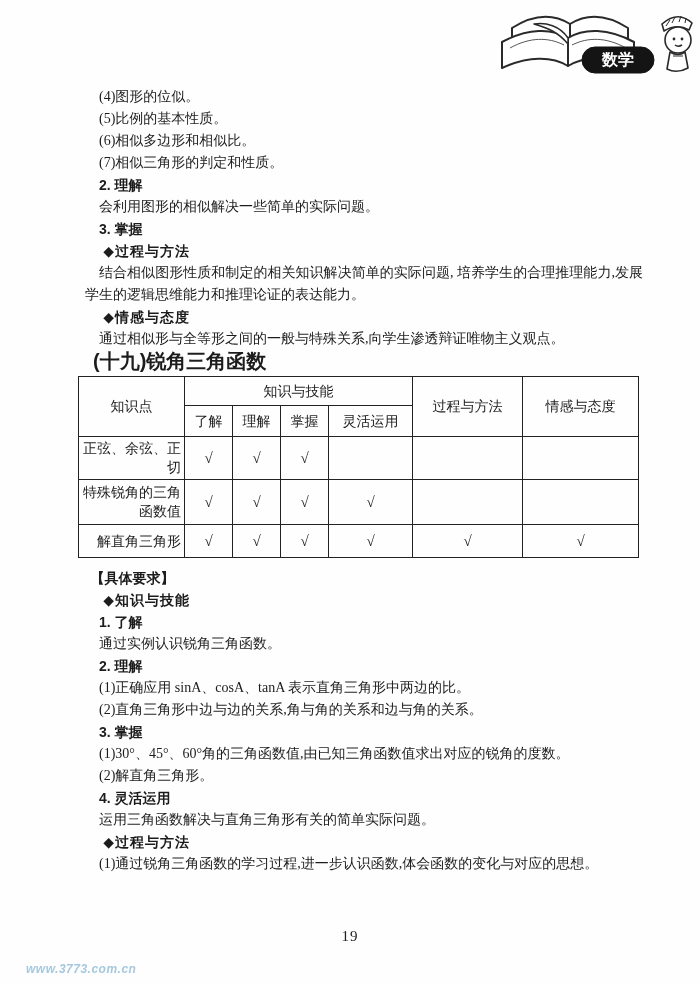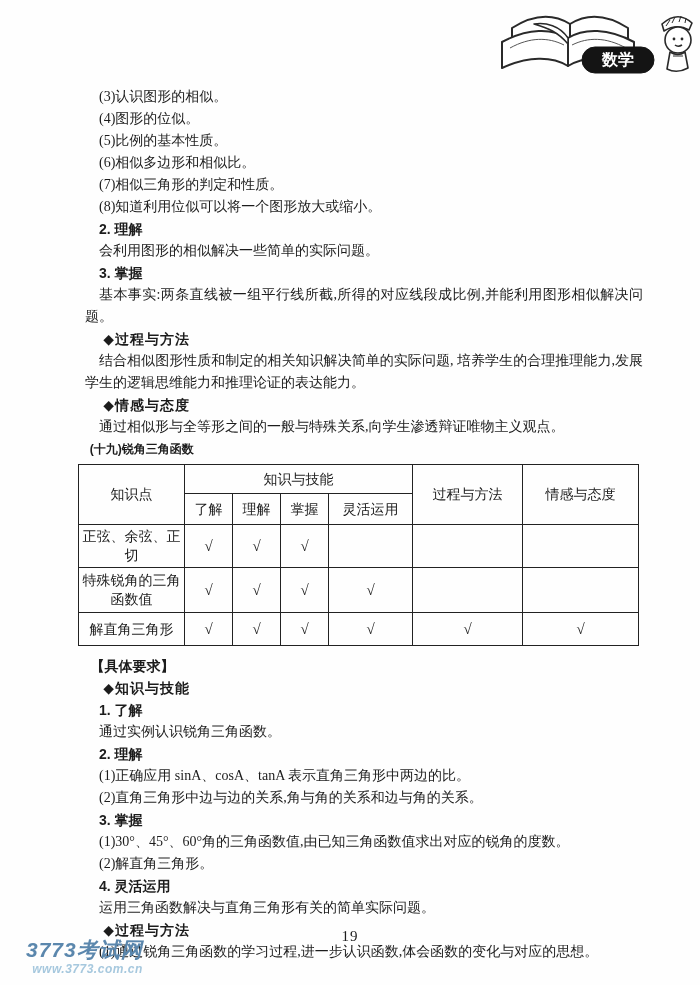--- a/index.html
+++ b/index.html
@@ -17,33 +17,33 @@
   .hd{
     font-family:"Liberation Sans","DejaVu Sans",sans-serif;
     font-weight:bold;text-indent:1em;
   }
   .diamond-hd{
     font-family:"Liberation Sans","DejaVu Sans",sans-serif;
     font-weight:bold;text-indent:1.3em;letter-spacing:1px;
   }
   .sec-title{
     font-family:"Liberation Sans","DejaVu Sans",sans-serif;
-    font-weight:bold;font-size:12px;line-height:26px;margin:1px 0 2px;
+    font-weight:bold;font-size:20px;line-height:26px;margin:1px 0 2px;
     text-indent:0.4em;
   }
   table.skills{
     border-collapse:collapse;table-layout:fixed;
     width:560px;margin:4px 0 9px -7px;
     font-size:14px;
   }
   table.skills td{
     border:1px solid #222;text-align:center;vertical-align:middle;
     padding:2px 3px;line-height:19px;
   }
-  table.skills td.kp{text-align:center;}
+  table.skills td.kp{text-align:right;}
   table.skills tr.hrow1 td{height:24px;}
   table.skills tr.hrow2 td{height:26px;}
   table.skills tr.drow td{height:28px;}
   table.skills tr.drow2 td{height:40px;}
   td.mk{font-size:15px;}
   .req-hd{
     font-family:"Liberation Sans","DejaVu Sans",sans-serif;
     font-weight:bold;text-indent:0.4em;margin-top:2px !important;
   }
   .page-number{
@@ -86,31 +86,28 @@
       <circle cx="184" cy="35" r="1.4" fill="#2a2a2a" stroke="none"></circle>
       <circle cx="192" cy="35" r="1.4" fill="#2a2a2a" stroke="none"></circle>
       <path d="M185 41 q3 2.5 7 0" fill="none"></path>
       <path d="M180 48 q8 5 15 0 l3 16 q-11 6 -21 1 Z"></path>
       <path d="M183 52 l10 0" stroke-width="1"></path>
     </g>
   </svg>
 </div>
 
 <div class="doc">
-  <p class="indent">(3)认识图形的相似。</p>
   <p class="indent">(4)图形的位似。</p>
   <p class="indent">(5)比例的基本性质。</p>
   <p class="indent">(6)相似多边形和相似比。</p>
   <p class="indent">(7)相似三角形的判定和性质。</p>
-  <p class="indent">(8)知道利用位似可以将一个图形放大或缩小。</p>
 
   <p class="hd">2. 理解</p>
   <p class="indent">会利用图形的相似解决一些简单的实际问题。</p>
   <p class="hd">3. 掌握</p>
-  <p class="indent">基本事实:两条直线被一组平行线所截,所得的对应线段成比例,并能利用图形相似解决问题。</p>
 
   <p class="diamond-hd">◆过程与方法</p>
   <p class="indent">结合相似图形性质和制定的相关知识解决简单的实际问题, 培养学生的合理推理能力,发展学生的逻辑思维能力和推理论证的表达能力。</p>
   <p class="diamond-hd">◆情感与态度</p>
   <p class="indent">通过相似形与全等形之间的一般与特殊关系,向学生渗透辩证唯物主义观点。</p>
 
   <p class="sec-title">(十九)锐角三角函数</p>
 
   <table class="skills">
     <colgroup>
@@ -179,15 +176,14 @@
   <p class="hd">4. 灵活运用</p>
   <p class="indent">运用三角函数解决与直角三角形有关的简单实际问题。</p>
 
   <p class="diamond-hd">◆过程与方法</p>
   <p class="indent">(1)通过锐角三角函数的学习过程,进一步认识函数,体会函数的变化与对应的思想。</p>
 </div>
 
 <div class="page-number">19</div>
 
 <div class="watermark">
-  <div class="wm-name">3773考试网</div>
   <div class="wm-url">www.3773.com.cn</div>
 </div>
 
 </body></html>

